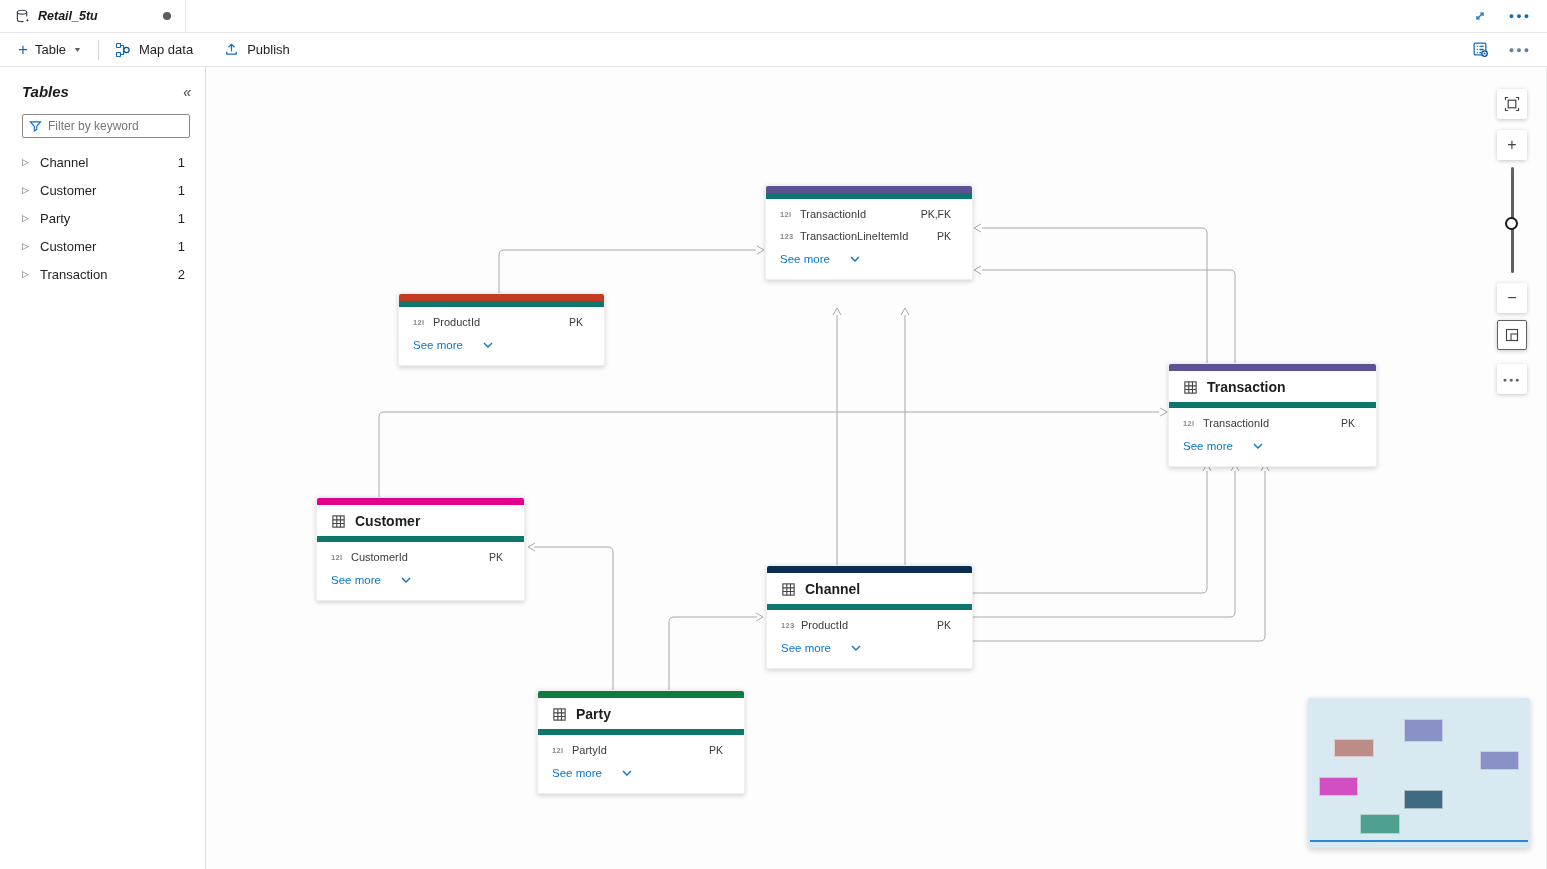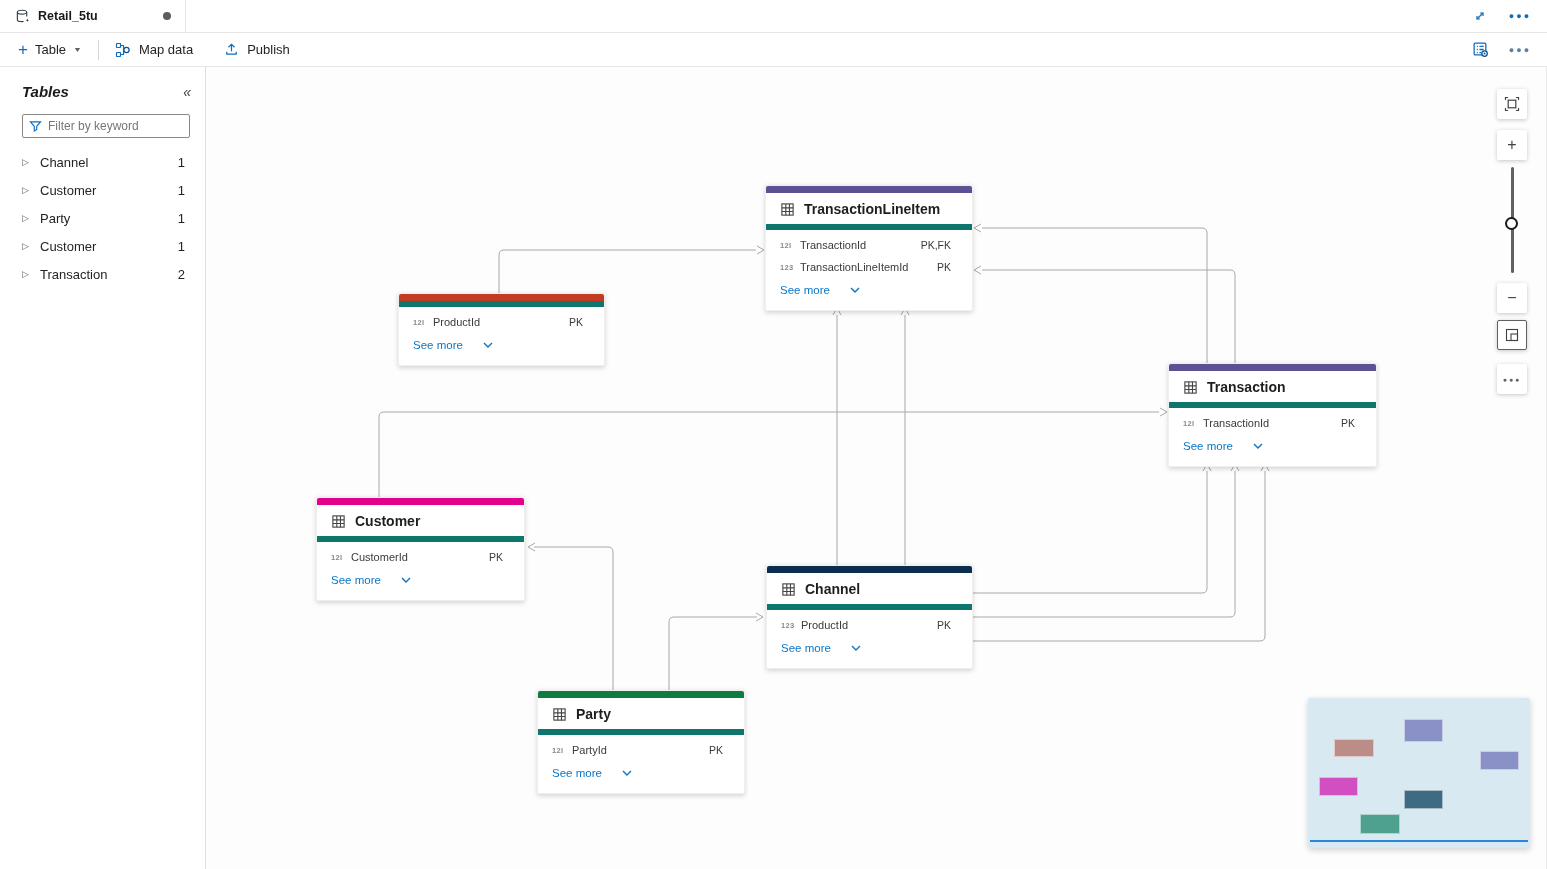--- a/index.html
+++ b/index.html
@@ -1,20 +1,20 @@
 <!DOCTYPE html>
 <html><head>
 <meta charset="utf-8">
 <style>
   * { margin:0; padding:0; box-sizing:border-box; }
   html,body { width:1547px; height:869px; overflow:hidden; background:#fff;
     font-family:"Liberation Sans","DejaVu Sans",sans-serif; color:#242424; }
 
   
-  .tabbar { height:33px; display:flex; align-items:stretch; background:#fff; border-bottom:1px solid #e5e5e5; position:relative; }
+  .tabbar { height:33px; display:flex; align-items:stretch; background:#fff; border-bottom:1px solid #e5e5e5; position:relative;font-style:italic; }
   .tab { width:186px; display:flex; align-items:center; gap:8px; padding:0 12px 0 14px;
          border-right:1px solid #e5e5e5; background:#fff; position:relative; }
   .tab-title { font-size:12.5px; font-weight:700; color:#1b1a19; flex:1 1 auto; white-space:nowrap; }
   .tab-dot { width:8px; height:8px; border-radius:50%; background:#5f5d5b; margin-right:2px; }
   .tabbar-right { margin-left:auto; display:flex; align-items:center; gap:18px; padding-right:16px; }
   .iconbtn { display:inline-flex; align-items:center; justify-content:center; width:22px; height:22px; cursor:pointer; }
   .dots { color:#0f6cbd; font-size:9px; letter-spacing:2px; font-weight:700; }
 
   
   .toolbar { height:34px; display:flex; align-items:center; background:#fff; border-bottom:1px solid #e5e5e5; padding:0 16px 0 14px; }
@@ -238,29 +238,20 @@
       <div class="mm-viewline"></div>
     <div class="mm-node" style="left: 96px; top: 21px; width: 39px; height: 23px; background: rgb(138, 145, 198);"></div>
         <div class="mm-node" style="left: 26px; top: 41px; width: 40px; height: 18px; background: rgb(188, 141, 134);"></div>
         <div class="mm-node" style="left: 172px; top: 53px; width: 39px; height: 19px; background: rgb(138, 145, 198);"></div>
         <div class="mm-node" style="left: 11px; top: 79px; width: 39px; height: 19px; background: rgb(209, 79, 192);"></div>
         <div class="mm-node" style="left: 96px; top: 92px; width: 39px; height: 19px; background: rgb(62, 106, 132);"></div>
         <div class="mm-node" style="left: 52px; top: 116px; width: 40px; height: 20px; background: rgb(79, 161, 143);"></div>
       </div>
   <div class="node" style="left: 559px; top: 118px; width: 208px;">
     <div class="node-accent" style="background:#5c5293"></div>
-    <div class="node-header">
-      <span style="display:inline-flex">
-            <svg width="15" height="15" viewBox="0 0 16 16" fill="none" stroke="#484644" stroke-width="1.2">
-  <rect x="2" y="2" width="12" height="12"></rect>
-              <path d="M2 6.2h12M2 10.1h12M6.2 2v12M10.1 2v12"></path>
-            </svg>
-          </span>
-      <span class="node-title">TransactionLineItem</span>
-    </div>
     <div class="node-body">
 
     <div class="field-row">
       <span class="ficon">12l</span>
       <span class="fname">TransactionId</span>
       <span class="fkeys">PK,FK</span>
     </div>
     <div class="field-row">
       <span class="ficon">123</span>
       <span class="fname">TransactionLineItemId</span>

